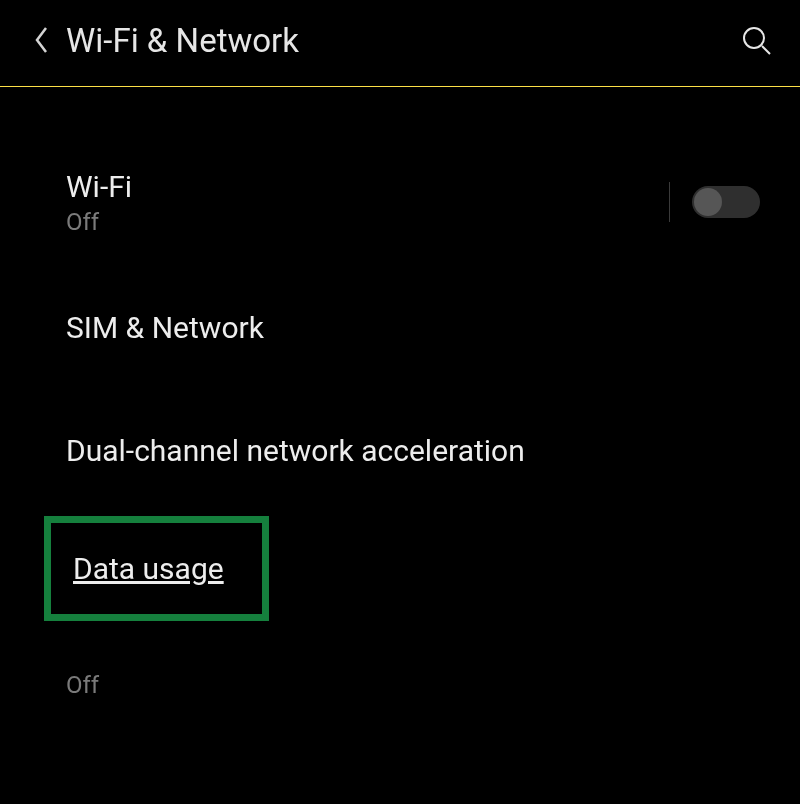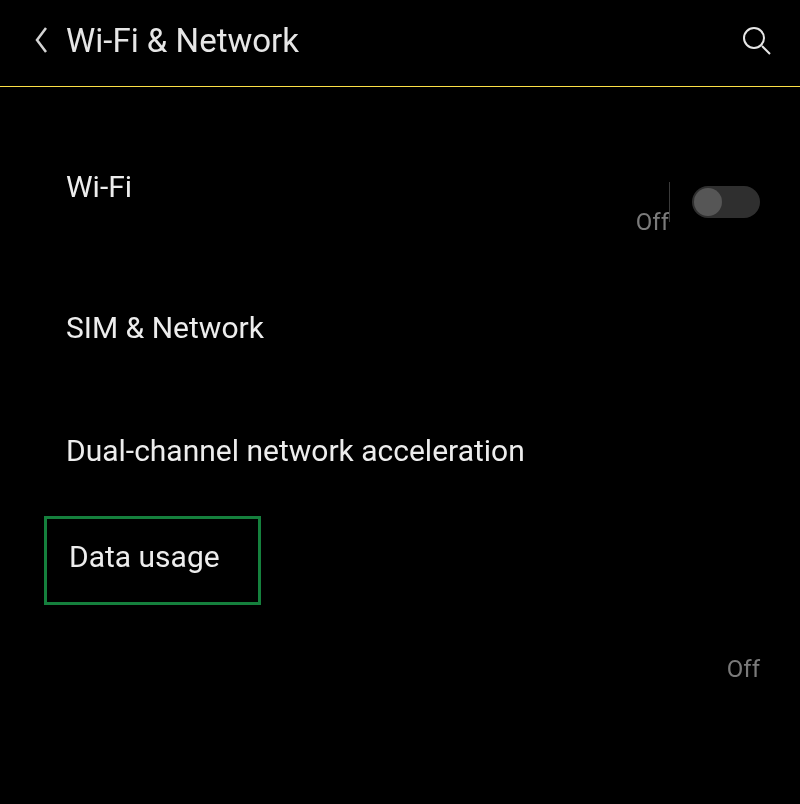--- a/index.html
+++ b/index.html
@@ -74,21 +74,20 @@
     .item-title {
       font-size: 30px;
       font-weight: 400;
       color: #ededed;
       line-height: 1.3;
     }
     .item-sub {
       font-size: 24px;
       color: #7a7a7a;
       margin-top: 2px;
-      text-align: right;
     }
     .toggle-container {
       display: flex;
       align-items: center;
     }
     .toggle-divider {
       width: 1px;
       height: 40px;
       background: #3a3a3a;
       margin-right: 22px;
@@ -107,23 +106,24 @@
       background: #565656;
       border-radius: 50%;
       position: absolute;
       top: 2px;
       left: 2px;
     }
     .data-usage-wrap {
       padding: 12px 18px;
     }
     .highlight-box {
-      border: 3px solid #15803d;
+      border: 7px solid #15803d;
       display: inline-block;
-      padding: 18px 38px 26px 22px;
+      padding: 26px 38px 26px 22px;
+      text-decoration: underline;
     }
     .highlight-box .item-title {
       font-size: 30px;
     }
   </style>
 </head>
 <body>
 
 <div class="header">
   <div class="back-btn">

